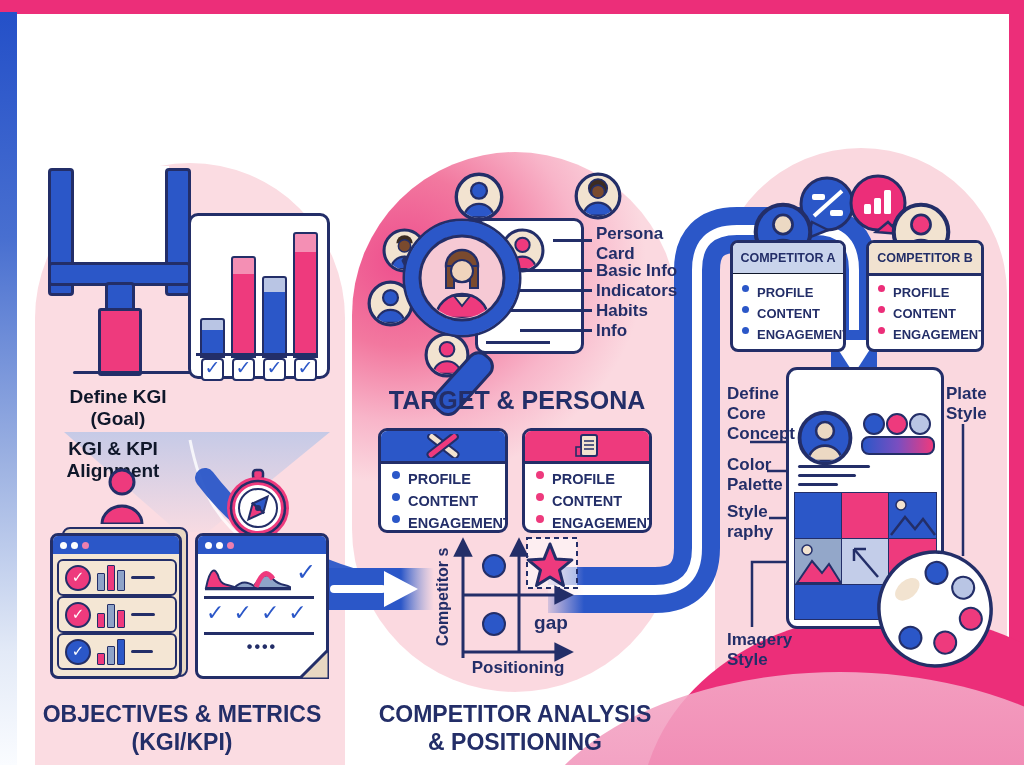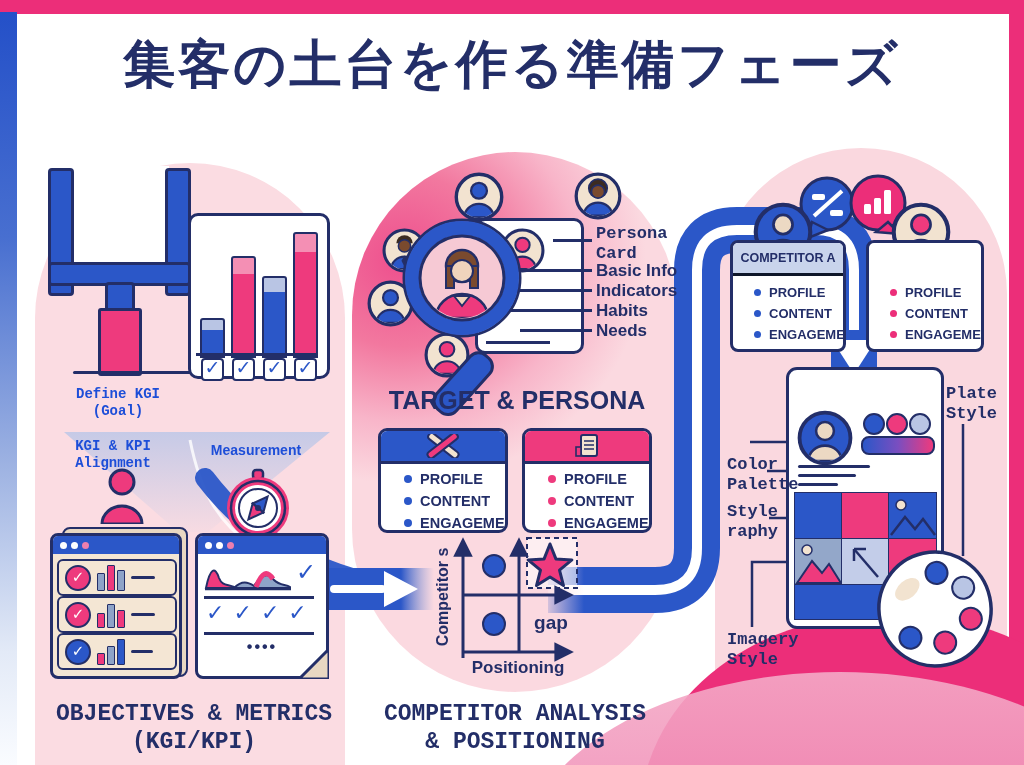--- a/index.html
+++ b/index.html
@@ -1,38 +1,38 @@
 <!DOCTYPE html>
 <html><head>
 <meta charset="utf-8">
 <style>
   html,body{margin:0;padding:0;background:#e9e9ee;}
   .canvas{position:relative;width:1024px;height:765px;background:#ffffff;overflow:hidden;
           font-family:"Liberation Sans","DejaVu Sans",sans-serif;color:#232e68;}
   .abs{position:absolute;}
-  .pre{white-space:pre-line;font-family:Liberation Mono, monospace;}
+  .pre{white-space:pre-line;}
   
   .strip-top{left:0;top:0;width:1024px;height:14px;background:#ec2e79;}
   .strip-left{left:0;top:12px;width:17px;height:753px;
       background:linear-gradient(180deg,#2450c8 0%,#486fd0 30%,#9db2e2 60%,#e3eaf7 85%,#fafcff 100%);}
   .strip-right{right:0;top:12px;width:15px;height:753px;background:#ec2e79;}
   
   .arch-left{left:35px;top:163px;width:310px;height:602px;background:#fbdce2;border-radius:155px 155px 0 0;}
   .arch-mid{left:352px;top:152px;width:326px;height:540px;border-radius:163px;
       background:radial-gradient(ellipse 340px 310px at 15% 20%,#ee4f8d 0%,#f2789f 28%,#f8b5c9 52%,#fbd9e0 72%);}
   .arch-right{left:715px;top:148px;width:292px;height:617px;background:#fad8df;border-radius:146px 146px 0 0;}
   .blob-magenta{left:640px;top:615px;width:500px;height:420px;background:#ec2e79;border-radius:48%;}
   .blob-wave{left:520px;top:672px;width:640px;height:380px;border-radius:50%;
       background:linear-gradient(180deg,#f4aac7 0%,#ee7fae 60%);opacity:.9;}
   
   .headline{left:0;top:30px;width:1024px;text-align:center;font-size:52px;font-weight:900;
       letter-spacing:3px;color:#232e68;font-family:"DejaVu Sans",sans-serif;}
   
   .ocard{position:absolute;background:#fff;border:3px solid #232e68;border-radius:10px;}
-  .cap{position:absolute;font-weight:800;font-size:14px;line-height:1.18;text-align:center;color:#1d4ed8;}
+  .cap{position:absolute;font-weight:800;font-size:19px;line-height:1.18;text-align:center;color:#0f172a;}
   .seclabel{position:absolute;font-weight:800;font-size:23px;line-height:1.22;text-align:center;color:#232e68;}
   .sidelabel{position:absolute;font-weight:800;font-size:17px;line-height:1.18;color:#232e68;}
   
   .gp{position:absolute;background:#2b57c8;border:3px solid #232e68;border-radius:4px;}
   
   .bar{position:absolute;border:2.5px solid #232e68;border-radius:3px 3px 0 0;}
   .chk{position:absolute;width:19px;height:19px;background:#fff;border:2.5px solid #232e68;border-radius:4px;
        color:#2b57c8;font-weight:900;font-size:19px;line-height:16px;text-align:center;}
   
   .clip-header{position:absolute;left:0;top:0;right:0;height:18px;background:#2b57c8;border-radius:5px 5px 0 0;
@@ -42,21 +42,21 @@
   .rowbox{position:absolute;border:2.5px solid #232e68;border-radius:6px;background:#f4e6d4;
        display:flex;align-items:center;gap:6px;padding:0 6px;}
   .ckc{width:22px;height:22px;border-radius:50%;border:2.5px solid #232e68;color:#fff;font-weight:900;
        font-size:15px;line-height:20px;text-align:center;flex:0 0 auto;}
   .mb{display:flex;align-items:flex-end;gap:2px;height:26px;flex:0 0 auto;}
   .mb i{display:block;width:6px;border:1.5px solid #232e68;border-radius:1px;}
   .tl{height:2.5px;background:#232e68;border-radius:2px;margin:3px 0;}
   .bluecheck{color:#2b57c8;font-weight:900;}
   
   .blist{position:absolute;margin:0;padding:0;list-style:none;font-weight:800;font-size:14.5px;color:#232e68;}
-  .blist li{display:flex;align-items:center;gap:8px;margin:6px 13px;}
+  .blist li{display:flex;gap:8px;margin:6px 1px;}
   .bdot{width:8px;height:8px;border-radius:50%;flex:0 0 auto;}
   .leader{position:absolute;height:2.5px;background:#232e68;}
   
   .igcell{position:absolute;border:1.5px solid #232e68;}
 </style>
 </head>
 <body>
 
 <div class="canvas">
 
@@ -160,21 +160,20 @@
 
     <g stroke="#232e68" stroke-width="2.5" fill="none">
       <line x1="750" y1="442" x2="793" y2="442"></line>
       <line x1="963" y1="424" x2="963" y2="556"></line>
       <line x1="767" y1="471" x2="791" y2="471"></line>
       <line x1="769" y1="518" x2="795" y2="518"></line>
       <polyline points="795,562 752,562 752,627"></polyline>
     </g>
   </svg>
 
-  <div class="abs headline">集客の土台を作る準備フェーズ</div>
 
   <div class="abs" style="left:66px;top:166px;width:103px;height:112px;background:#fff;"></div>
   <div class="gp" style="left:48px;top:168px;width:20px;height:122px;"></div>
   <div class="gp" style="left:165px;top:168px;width:20px;height:122px;"></div>
   <div class="gp" style="left:48px;top:262px;width:137px;height:18px;"></div>
   <div class="gp" style="left:105px;top:282px;width:24px;height:30px;"></div>
   <div class="abs" style="left:98px;top:308px;width:38px;height:62px;background:#ee3a7d;border:3px solid #232e68;border-radius:3px;"></div>
   <div class="abs" style="left:73px;top:371px;width:118px;height:3px;background:#232e68;border-radius:2px;"></div>
 
   <div class="ocard" style="left:188px;top:213px;width:136px;height:160px;"></div>
@@ -185,21 +184,20 @@
   <div class="abs" style="left:196px;top:353px;width:122px;height:3px;background:#232e68;"></div>
   <div class="chk" style="left:201px;top:358px;">✓</div>
   <div class="chk" style="left:232px;top:358px;">✓</div>
   <div class="chk" style="left:263px;top:358px;">✓</div>
   <div class="chk" style="left:294px;top:358px;">✓</div>
 
   <div class="cap pre" style="left:45px;top:386px;width:146px;">Define KGI
 (Goal)</div>
   <div class="cap pre" style="left:40px;top:438px;width:146px;">KGI &amp; KPI
 Alignment</div>
-  <div class="cap" style="left:183px;top:442px;width:146px;">Measurement</div>
 
   <svg class="abs" style="left:96px;top:468px;" width="52" height="56">
     <circle cx="26" cy="14" r="12" fill="#ee3a7d" stroke="#232e68" stroke-width="3"></circle>
     <path d="M6 56 a20 18 0 0 1 40 0 Z" fill="#ee3a7d" stroke="#232e68" stroke-width="3"></path>
   </svg>
 
   <svg class="abs" style="left:226px;top:468px;" width="64" height="70">
     <rect x="27" y="2" width="10" height="9" rx="3" fill="#ee3a7d" stroke="#232e68" stroke-width="2.5"></rect>
     <circle cx="32" cy="40" r="27" fill="#ffffff" stroke="#ee3a7d" stroke-width="8"></circle>
     <circle cx="32" cy="40" r="27" fill="none" stroke="#232e68" stroke-width="2.5"></circle>
@@ -262,21 +260,21 @@
     <span class="bluecheck abs" style="left:98px;top:22px;font-size:24px;">✓</span>
     <div class="abs" style="left:6px;top:60px;width:110px;height:2.5px;background:#232e68;"></div>
     <div class="abs bluecheck" style="left:8px;top:64px;font-size:22px;letter-spacing:9px;"><span>✓</span><span>✓</span><span>✓</span><span>✓</span></div>
     <div class="abs" style="left:6px;top:96px;width:110px;height:2.5px;background:#232e68;"></div>
     <div class="abs" style="left:0;top:102px;width:100%;text-align:center;font-weight:900;color:#232e68;letter-spacing:2px;">••••</div>
     <svg style="position:absolute;right:-3px;bottom:-3px;" width="30" height="30">
       <path d="M0 30 L30 0 L30 30 Z" fill="#e8d7c2" stroke="#232e68" stroke-width="3"></path>
     </svg>
   </div>
 
-  <div class="seclabel pre" style="left:34px;top:700px;width:320px;">OBJECTIVES &amp; METRICS
+  <div class="seclabel pre" style="left:22px;top:700px;width:320px;">OBJECTIVES &amp; METRICS
 (KGI/KPI)</div>
 
   <svg class="abs" style="left:454px;top:172px;" width="50" height="50">
       <use href="#av-cream-blue" width="50" height="50"></use>
     </svg>
   <svg class="abs" style="left:574px;top:172px;" width="48" height="48">
       <use href="#av-woman" width="48" height="48"></use>
     </svg>
   <svg class="abs" style="left:382px;top:228px;" width="45" height="45">
       <use href="#av-man" width="45" height="45"></use>
@@ -298,21 +296,21 @@
   <div class="leader" style="left:500px;top:289px;width:92px;"></div>
   <div class="leader" style="left:505px;top:309px;width:87px;"></div>
   <div class="leader" style="left:520px;top:329px;width:72px;"></div>
   <div class="leader" style="left:486px;top:341px;width:64px;"></div>
 
   <div class="sidelabel pre" style="left:596px;top:224px;">Persona
 Card</div>
   <div class="sidelabel" style="left:596px;top:261px;">Basic Info</div>
   <div class="sidelabel" style="left:596px;top:281px;">Indicators</div>
   <div class="sidelabel" style="left:596px;top:301px;">Habits</div>
-  <div class="sidelabel" style="left:596px;top:321px;">Needs</div>
+  <div class="sidelabel" style="left:596px;top:321px;">Info</div>
 
   <svg class="abs" style="left:392px;top:208px;" width="230" height="230">
     <g transform="rotate(42 120 120)">
       <rect x="108" y="158" width="26" height="72" rx="11" fill="#2b57c8" stroke="#232e68" stroke-width="3"></rect>
     </g>
     <circle cx="70" cy="70" r="58" fill="none" stroke="#232e68" stroke-width="3"></circle>
     <circle cx="70" cy="70" r="50" fill="#f6c9d4" stroke="#2b57c8" stroke-width="14"></circle>
     <circle cx="70" cy="70" r="42" fill="none" stroke="#232e68" stroke-width="3"></circle>
     <clipPath id="mgc">
         <circle cx="70" cy="70" r="40"></circle>
@@ -422,37 +420,38 @@
   </svg>
 
   <svg class="abs" style="left:753px;top:202px;" width="60" height="60">
       <use href="#av-blue-cream" width="60" height="60"></use>
     </svg>
   <svg class="abs" style="left:891px;top:202px;" width="60" height="60">
       <use href="#av-cream-pink" width="60" height="60"></use>
     </svg>
 
   <div class="ocard" style="left:730px;top:240px;width:110px;height:106px;border-radius:8px;overflow:hidden;">
-    <div style="height:30px;background:#c9d4ec;border-bottom:3px solid #0f172a;display:flex;align-items:center;justify-content:center;font-weight:800;font-size:12.5px;color:#232e68;">COMPETITOR A</div>
+    <div style="height:30px;background:#c9d4ec;border-bottom:1px solid #0f172a;display:flex;align-items:center;justify-content:center;font-weight:800;font-size:12.5px;color:#232e68;">COMPETITOR A</div>
     <ul class="blist" style="left:8px;top:36px;font-size:13px;">
       <li>
           <span class="bdot" style="width:7px;height:7px;background:#2b57c8;"></span>
           <span>PROFILE</span>
         </li>
       <li>
           <span class="bdot" style="width:7px;height:7px;background:#2b57c8;"></span>
           <span>CONTENT</span>
         </li>
       <li>
           <span class="bdot" style="width:7px;height:7px;background:#2b57c8;"></span>
           <span>ENGAGEMENT</span>
         </li>
     </ul>
   </div>
   <div class="ocard" style="left:866px;top:240px;width:112px;height:106px;border-radius:8px;overflow:hidden;">
+    <div style="height:30px;background:#f1e2d0;border-bottom:3px solid #232e68;display:flex;align-items:center;justify-content:center;font-weight:800;font-size:12.5px;color:#232e68;">COMPETITOR B</div>
     <ul class="blist" style="left:8px;top:36px;font-size:13px;">
       <li>
           <span class="bdot" style="width:7px;height:7px;background:#ec2e79;"></span>
           <span>PROFILE</span>
         </li>
       <li>
           <span class="bdot" style="width:7px;height:7px;background:#ec2e79;"></span>
           <span>CONTENT</span>
         </li>
       <li>
@@ -503,20 +502,23 @@
       <ellipse cx="63" cy="63" rx="56" ry="57" fill="#ffffff" stroke="#232e68" stroke-width="3.5"></ellipse>
       <ellipse cx="40" cy="38" rx="14" ry="9" fill="#f2e3d0" transform="rotate(-28 40 38)"></ellipse>
       <circle cx="72" cy="28" r="11" fill="#2b57c8" stroke="#232e68" stroke-width="2"></circle>
       <circle cx="95" cy="48" r="11" fill="#b9c5e4" stroke="#232e68" stroke-width="2"></circle>
       <circle cx="96" cy="80" r="11" fill="#ee3a7d" stroke="#232e68" stroke-width="2"></circle>
       <circle cx="66" cy="98" r="11" fill="#ee3a7d" stroke="#232e68" stroke-width="2"></circle>
       <circle cx="33" cy="86" r="11" fill="#2b57c8" stroke="#232e68" stroke-width="2"></circle>
     </g>
   </svg>
 
+  <div class="sidelabel pre" style="left:727px;top:384px;">Define
+Core
+Concept</div>
   <div class="sidelabel pre" style="left:946px;top:384px;">Plate
 Style</div>
   <div class="sidelabel pre" style="left:727px;top:455px;">Color
 Palette</div>
   <div class="sidelabel pre" style="left:727px;top:502px;">Style
 raphy</div>
   <div class="sidelabel pre" style="left:727px;top:630px;">Imagery
 Style</div>
 
 </div>

